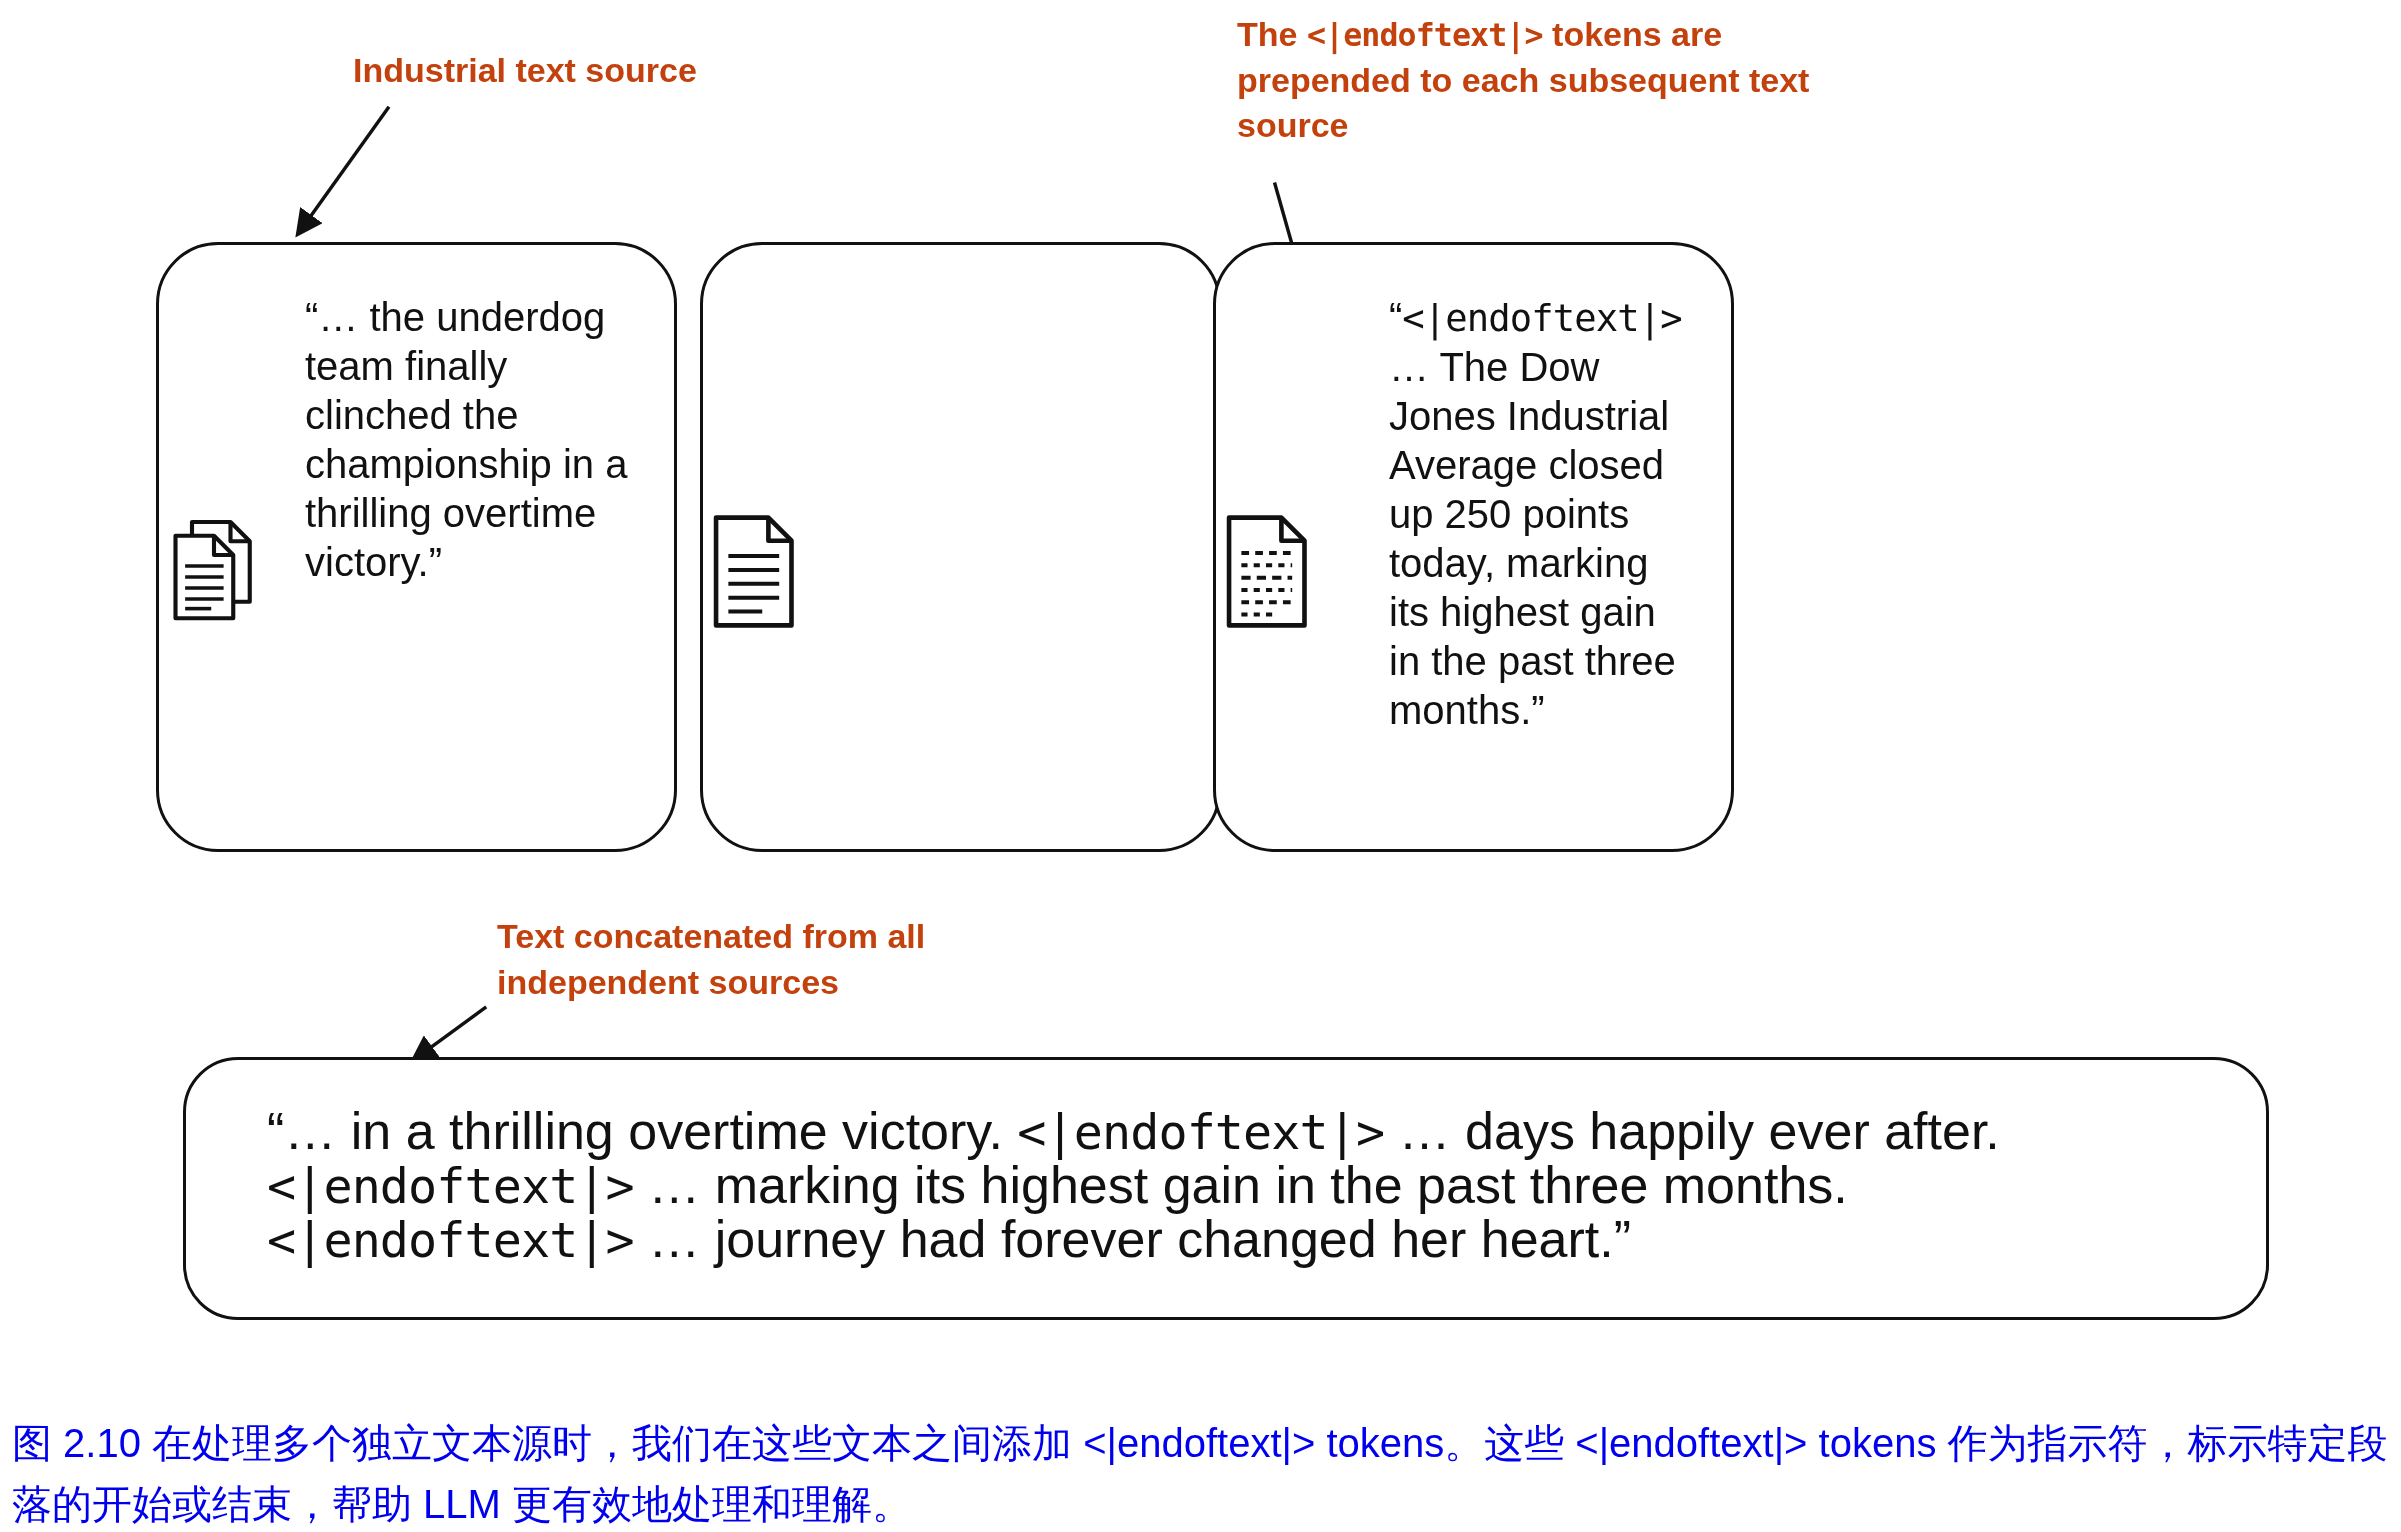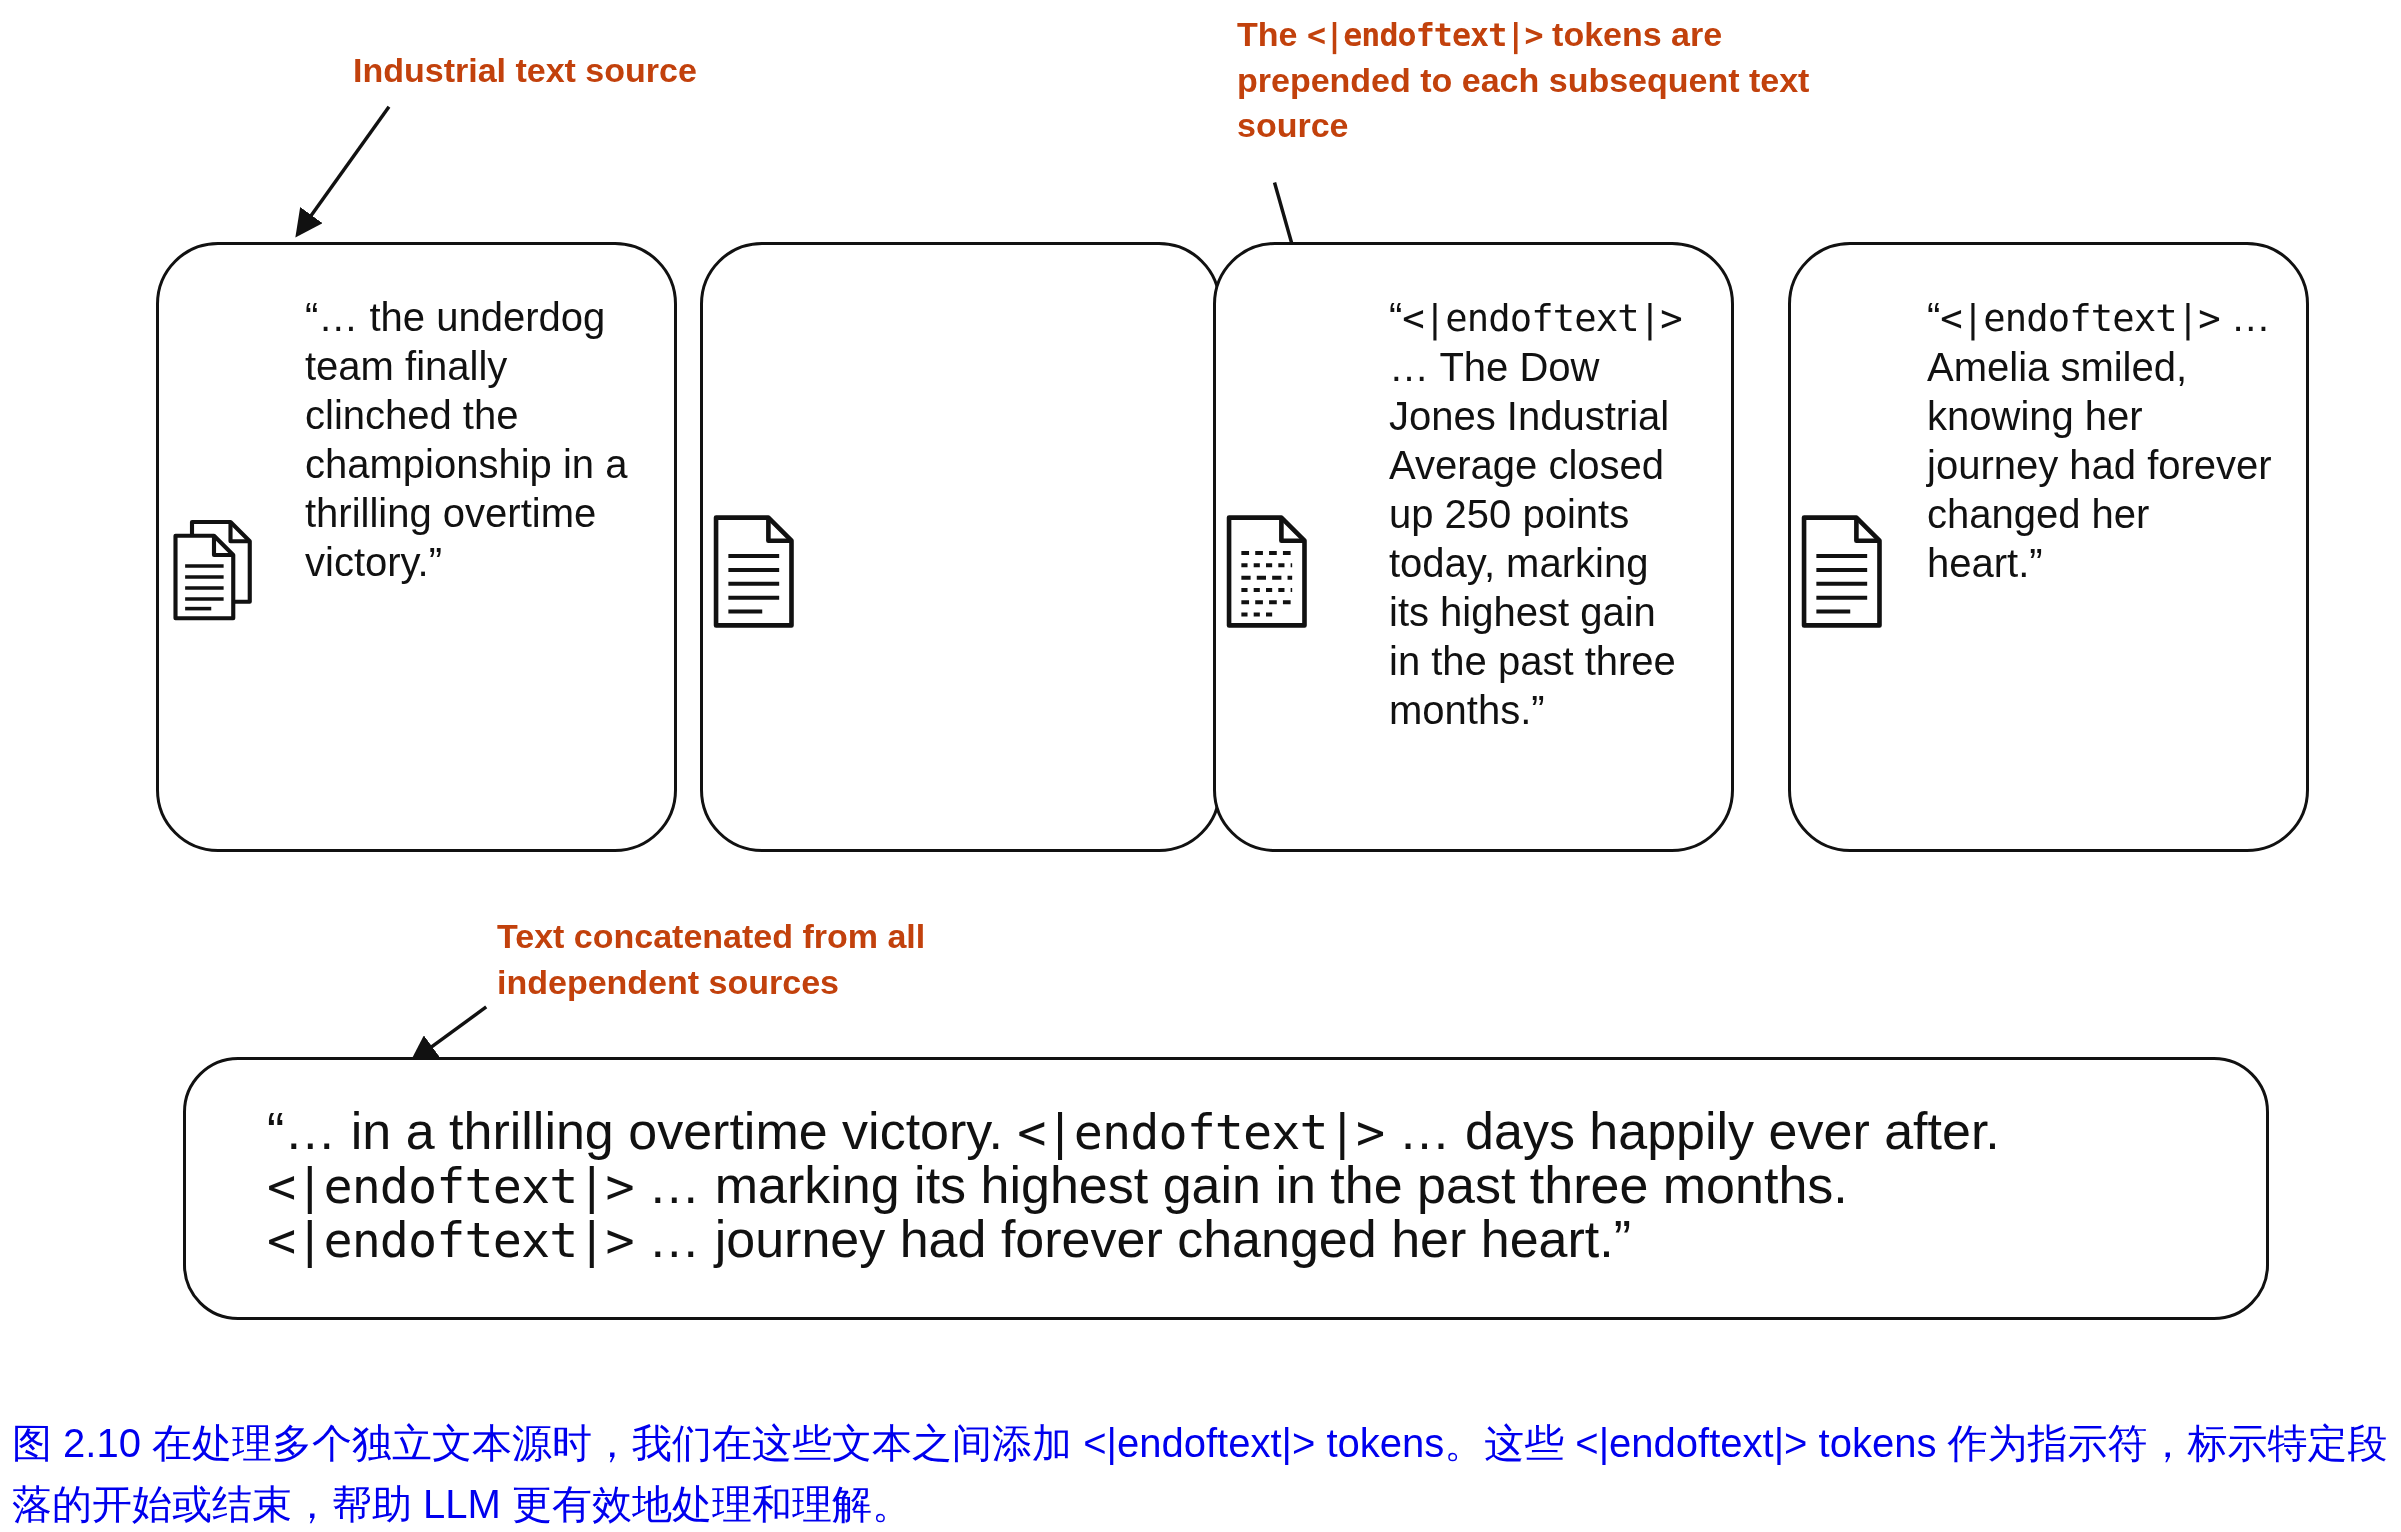--- a/index.html
+++ b/index.html
@@ -150,34 +150,20 @@
         <line x1="16" y1="34" x2="49" y2="34" stroke="#111" stroke-width="2.6" stroke-dasharray="4 4"></line>
         <line x1="16" y1="42" x2="49" y2="42" stroke="#111" stroke-width="2.6" stroke-dasharray="6 4"></line>
         <line x1="16" y1="50" x2="49" y2="50" stroke="#111" stroke-width="2.6" stroke-dasharray="4 4"></line>
         <line x1="16" y1="58" x2="49" y2="58" stroke="#111" stroke-width="2.6" stroke-dasharray="5 4"></line>
         <line x1="16" y1="66" x2="36" y2="66" stroke="#111" stroke-width="2.6" stroke-dasharray="4 4"></line>
       </svg>
     </div>
     <div class="source-text">“<span class="mono">&lt;|endoftext|&gt;</span> … The Dow Jones Industrial Average closed up 250 points today, marking its highest gain in the past three months.”</div>
   </div>
 
-  <div class="source-box" style="left:1788px;">
-    <div class="doc-icon">
-      <svg width="100" height="117" viewBox="0 0 64 76">
-        <path d="M8 3 H42 L57 18 V73 H8 Z" fill="#ffffff" stroke="#111" stroke-width="3" stroke-linejoin="round"></path>
-        <path d="M42 3 V18 H57" fill="none" stroke="#111" stroke-width="3" stroke-linejoin="round"></path>
-        <line x1="16" y1="28" x2="49" y2="28" stroke="#111" stroke-width="2.6"></line>
-        <line x1="16" y1="37" x2="49" y2="37" stroke="#111" stroke-width="2.6"></line>
-        <line x1="16" y1="46" x2="49" y2="46" stroke="#111" stroke-width="2.6"></line>
-        <line x1="16" y1="55" x2="49" y2="55" stroke="#111" stroke-width="2.6"></line>
-        <line x1="16" y1="64" x2="38" y2="64" stroke="#111" stroke-width="2.6"></line>
-      </svg>
-    </div>
-    <div class="source-text">“<span class="mono">&lt;|endoftext|&gt;</span> … Amelia smiled, knowing her journey had forever changed her heart.”</div>
-  </div>
 
   <div class="concat-box">
     <div class="concat-text">“… in a thrilling overtime victory. <span class="mono">&lt;|endoftext|&gt;</span> … days happily ever after. <span class="mono">&lt;|endoftext|&gt;</span> … marking its highest gain in the past three months. <span class="mono">&lt;|endoftext|&gt;</span> … journey had forever changed her heart.”</div>
   </div>
 
   <div class="caption">图 2.10 在处理多个独立文本源时，我们在这些文本之间添加 &lt;|endoftext|&gt; tokens。这些 &lt;|endoftext|&gt; tokens 作为指示符，标示特定段落的开始或结束，帮助 LLM 更有效地处理和理解。</div>
 
 </div>
 
 

